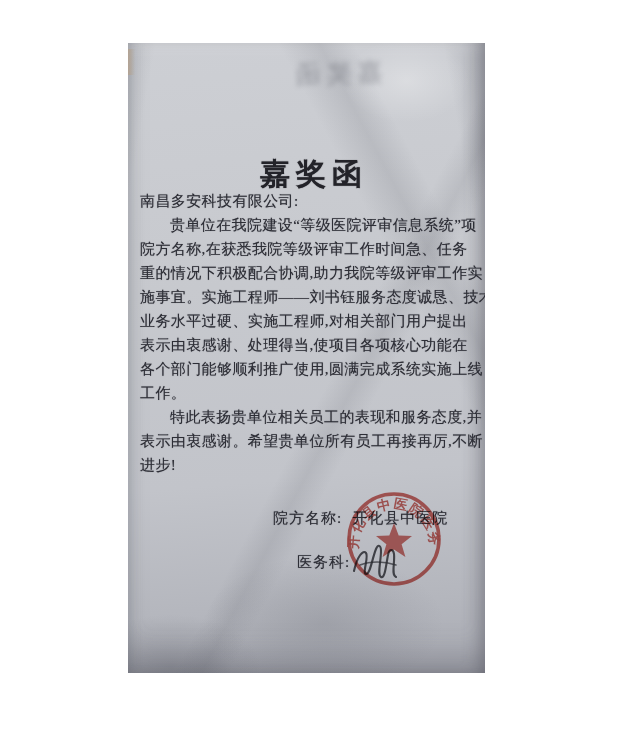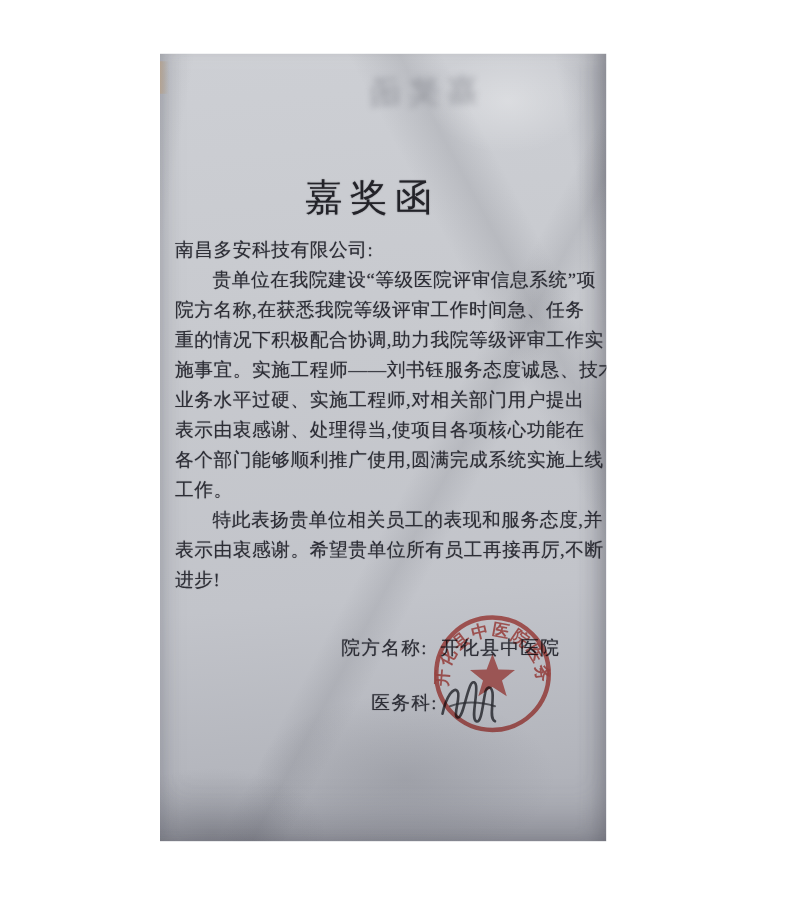--- a/index.html
+++ b/index.html
@@ -54,24 +54,24 @@
     font-size: 25px; font-weight: bold; letter-spacing: 6px;
     color: #4a4c56;
     transform: scale(-1, 1) rotate(2deg);
     filter: blur(2.4px);
     opacity: 0.26;
     white-space: nowrap;
   }
   .title {
     position: absolute;
     left: 40px; top: 95px; width: 260px;
-    margin: 0;
+    margin: 16px;
     text-align: center;
     font-size: 30px;
-    font-weight: normal;
+    font-weight: bold;
     letter-spacing: 6px;
     color: #232329;
     text-shadow: 0 0 1px rgba(35,35,41,0.65);
   }
   .body-text {
     position: absolute;
     left: 12px; top: 146px; width: 338px;
     font-size: 15px;
     line-height: 24px;
     color: #2d2e36;

